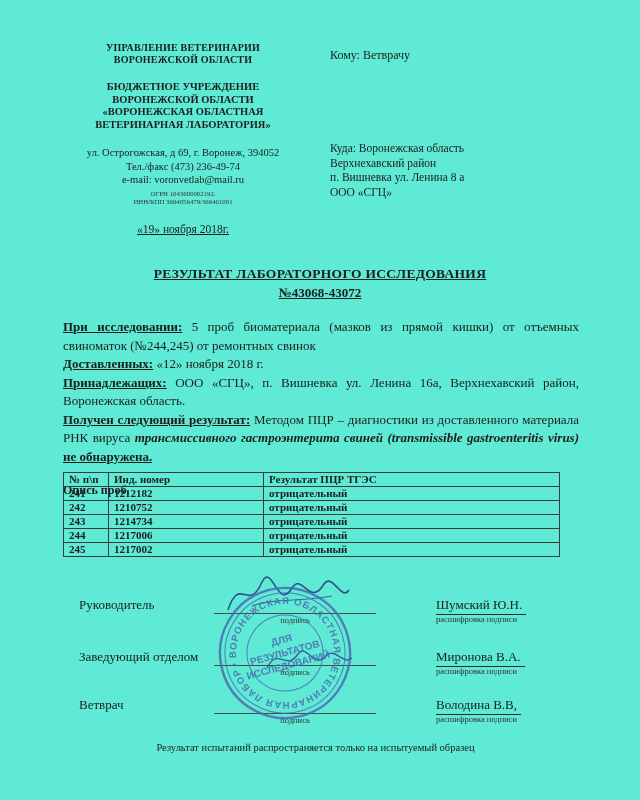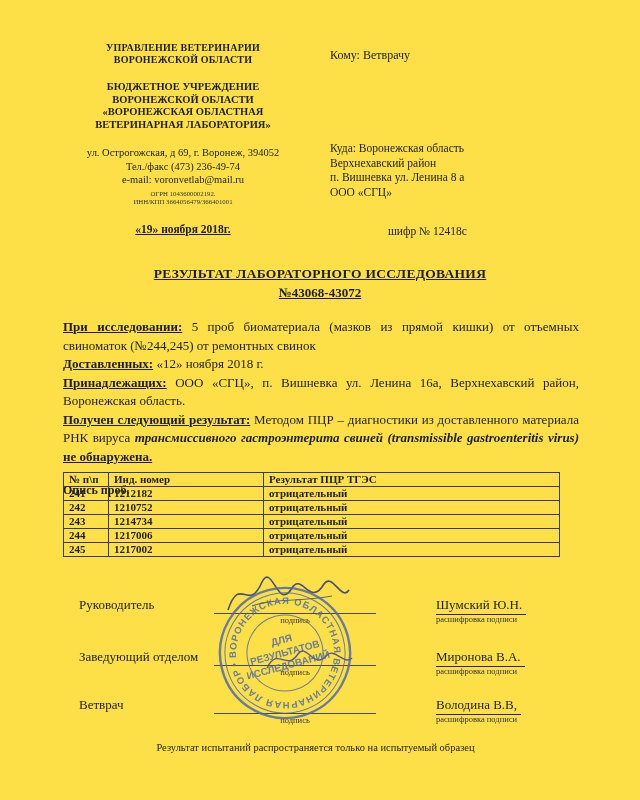--- a/index.html
+++ b/index.html
@@ -1,26 +1,26 @@
 <!DOCTYPE html>
 <html><head>
 <meta charset="utf-8">
 <style>
   * { margin:0; padding:0; box-sizing:border-box; }
   html,body { width:640px; height:800px; }
   body { background:#e8e6e1; font-family:"Liberation Serif", serif; color:#1d1d1d; }
-  .page { position:absolute; left:0; top:0; width:640px; height:800px; background:#fde047; overflow:hidden; }
+  .page { position:absolute; left:0; top:0; width:640px; height:800px; background:#5eead4; overflow:hidden; }
 
   
   .lh { position:absolute; left:72px; top:42px; width:222px; text-align:center; }
   .lh-dept { font-size:10px; line-height:12px; font-weight:bold; letter-spacing:.2px; }
   .lh-inst { font-size:10.5px; line-height:12.5px; font-weight:bold; margin-top:15px; }
   .lh-contact { font-size:10.5px; line-height:13.5px; margin-top:15px; }
   .lh-reg { font-size:6.8px; line-height:8.5px; margin-top:3px; color:#333; }
-  .lh-date { margin-top:16px; font-size:11.5px; font-weight:bold; text-decoration:underline; }
+  .lh-date { margin-top:16px; font-size:11.5px; font-weight:normal; text-decoration:underline; }
 
   
   .rcpt { position:absolute; left:330px; top:48px; width:240px; font-size:11.5px; }
   .rcpt-to { font-size:12px; }
   .rcpt-addr { margin-top:78px; line-height:14.5px; }
   .rcpt-cipher { margin-top:26px; padding-left:58px; }
 
   
   .title { position:absolute; left:0; top:266px; width:640px; text-align:center; }
   .title-main { font-size:13.5px; font-weight:bold; text-decoration:underline; letter-spacing:.3px; }
@@ -89,21 +89,20 @@
   </div>
 
   <div class="rcpt">
     <div class="rcpt-to">Кому: Ветврачу</div>
     <div class="rcpt-addr">
       <div>Куда: Воронежская область</div>
       <div>Верхнехавский район</div>
       <div>п. Вишневка ул. Ленина 8 а</div>
       <div>ООО  «СГЦ»</div>
     </div>
-    <div class="rcpt-cipher">шифр № 12418с</div>
   </div>
 
   <div class="title">
     <div class="title-main">РЕЗУЛЬТАТ ЛАБОРАТОРНОГО ИССЛЕДОВАНИЯ</div>
     <div class="title-num">№43068-43072</div>
   </div>
 
   <div class="bodytext">
     <p><span class="lbl">При исследовании:</span><span> 5 проб биоматериала (мазков из прямой кишки) от отъемных свиноматок (№244,245) от ремонтных свинок</span></p>
     <p><span class="lbl">Доставленных:</span><span> «12» ноября 2018 г.</span></p>

